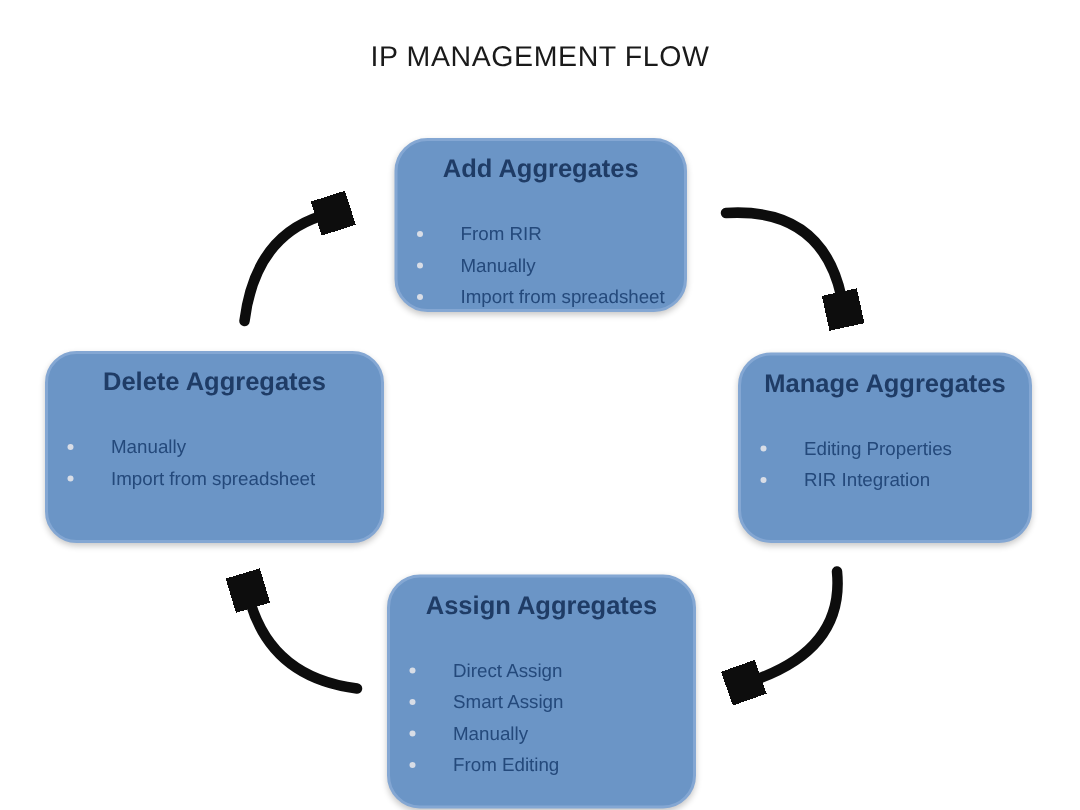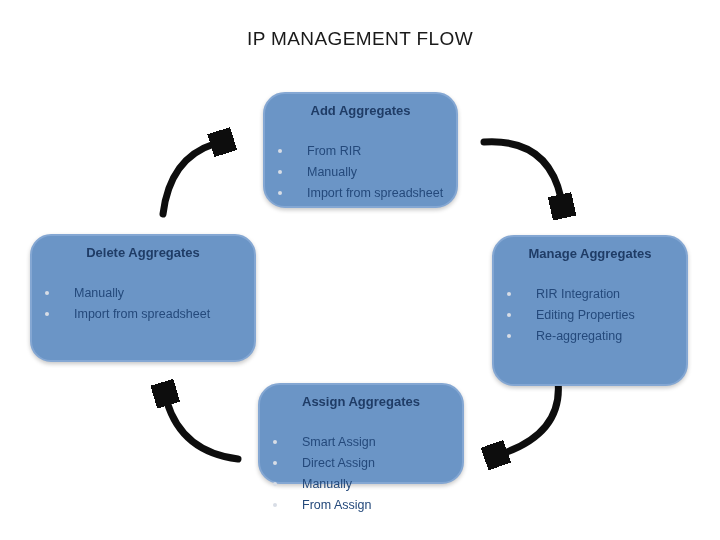--- a/index.html
+++ b/index.html
@@ -16,25 +16,25 @@
   }
   .arrow-layer{position:absolute;left:0;top:0;width:720px;height:540px;}
   .arrow-layer path{stroke:var(--arrow,#0d0d0d);stroke-width:7;fill:none;stroke-linecap:round;}
   .arrow-layer .ah{fill:var(--arrow,#0d0d0d);}
   .box{
     position:absolute;background:var(--box-fill,#6B95C6);
     border:2px solid var(--box-border,#84A7D3);border-radius:22px;
     box-shadow:0 2px 4px rgba(0,0,0,0.22);box-sizing:border-box;
   }
   .box-add   {left:263px;top:92px; width:195px;height:116px;}
-  .box-manage{left:492px;top:235px;width:196px;height:151px;}
-  .box-assign{left:258px;top:383px;width:206px;height:101px;}
+  .box-manage{left:492px;top:235px;width:196px;height:127px;}
+  .box-assign{left:258px;top:383px;width:206px;height:156px;}
   .box-delete{left:30px; top:234px;width:226px;height:128px;border-radius:21px;}
   .box-title{
-    margin-top:9px;text-align:center;font-size:13px;font-weight:bold;
+    margin-top:9px;text-align:center;font-size:17px;font-weight:bold;
     color:var(--box-title-text,#1F3C66);
   }
   .bullets{list-style:none;margin:22px 0 0 0;padding:0;}
   .bullets li{display:flex;align-items:center;height:21px;}
   .dot{
     width:4px;height:4px;border-radius:50%;background:var(--bullet-dot,#D8DDE6);
     margin-left:13px;flex:0 0 4px;
   }
   .bt{margin-left:25px;font-size:12.5px;color:var(--box-item-text,#24497B);white-space:nowrap;}
 </style>
@@ -73,51 +73,47 @@
           <span class="bt">Import from spreadsheet</span>
         </li>
     </ul>
   </div>
 
   <div class="box box-manage">
     <div class="box-title">Manage Aggregates</div>
     <ul class="bullets">
       <li>
           <span class="dot"></span>
-          <span class="bt">RIR Integration</span>
-        </li>
-      <li>
-          <span class="dot"></span>
           <span class="bt">Editing Properties</span>
         </li>
       <li>
           <span class="dot"></span>
-          <span class="bt">Re-aggregating</span>
+          <span class="bt">RIR Integration</span>
         </li>
     </ul>
   </div>
 
   <div class="box box-assign">
     <div class="box-title">Assign Aggregates</div>
     <ul class="bullets">
       <li>
           <span class="dot"></span>
-          <span class="bt">Smart Assign</span>
+          <span class="bt">Direct Assign</span>
         </li>
       <li>
           <span class="dot"></span>
-          <span class="bt">Direct Assign</span>
+          <span class="bt">Smart Assign</span>
         </li>
       <li>
           <span class="dot"></span>
           <span class="bt">Manually</span>
         </li>
       <li>
           <span class="dot"></span>
-          <span class="bt">From Assign</span>
+          <span class="bt">From Editing</span>
         </li>
     </ul>
   </div>
 
   <div class="box box-delete">
     <div class="box-title">Delete Aggregates</div>
     <ul class="bullets">
       <li>
           <span class="dot"></span>
           <span class="bt">Manually</span>

